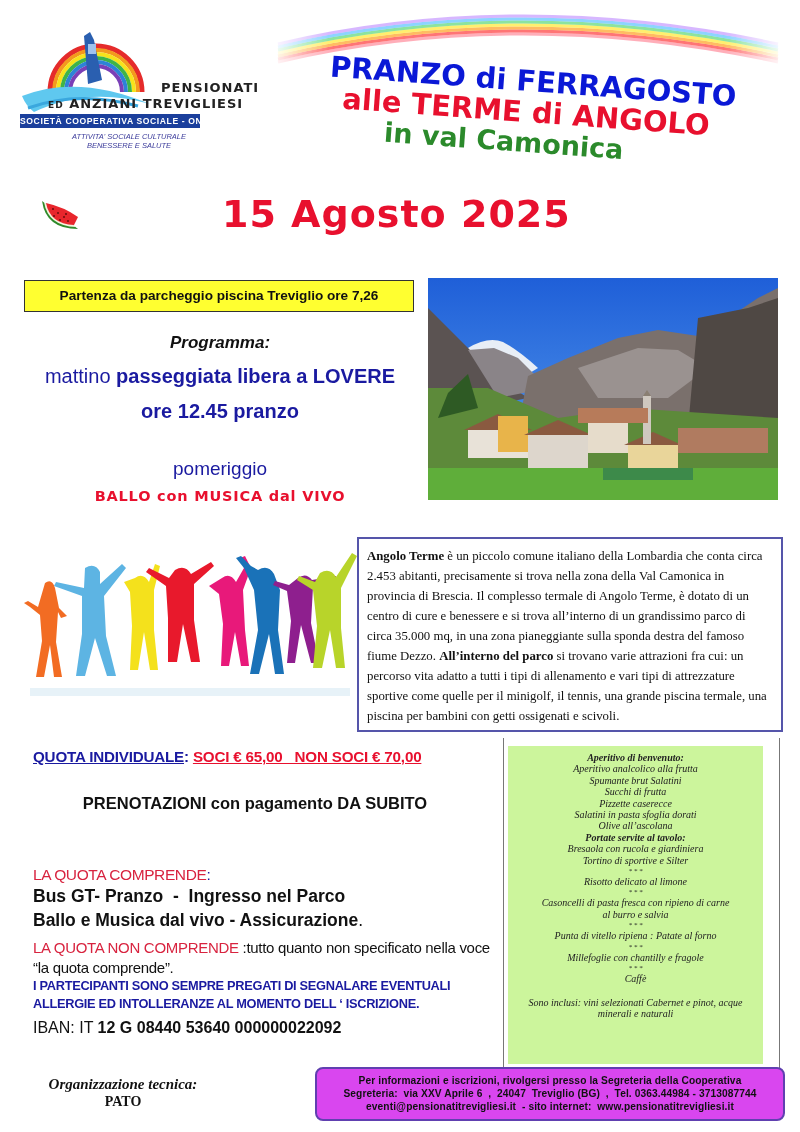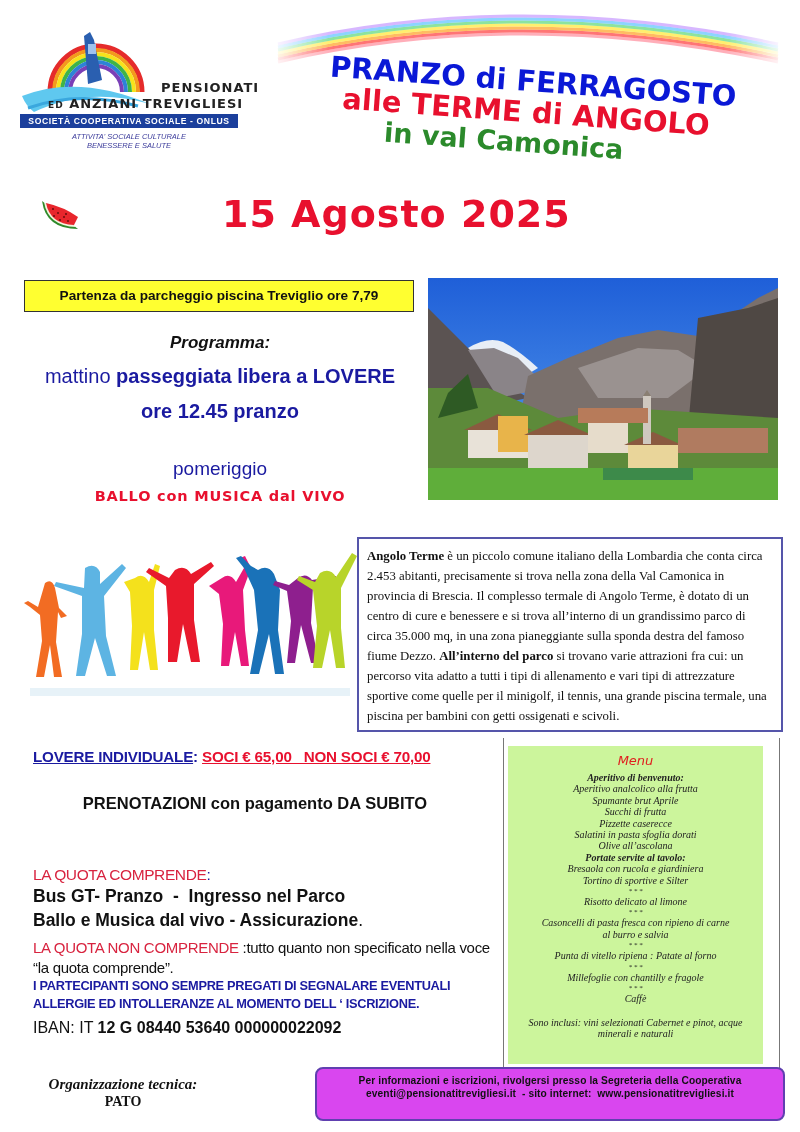--- a/index.html
+++ b/index.html
@@ -5,21 +5,21 @@
   * { box-sizing: border-box; margin: 0; padding: 0; }
   html, body { width: 800px; height: 1132px; background: #ffffff; overflow: hidden; }
   body { position: relative; font-family: "Liberation Sans", sans-serif; color: #111; }
 
   
   .logo { position: absolute; left: 18px; top: 24px; width: 230px; height: 130px; }
   .logo svg { position: absolute; left: 0; top: 0; }
   .logo .l1 { position: absolute; left: 143px; top: 56px; font-family: "DejaVu Sans", sans-serif; font-weight: bold; font-size: 13px; letter-spacing: 1px; color: #222; }
   .logo .l2 { position: absolute; left: 30px; top: 72px; font-family: "DejaVu Sans", sans-serif; font-weight: bold; font-size: 13px; letter-spacing: 1px; color: #222; white-space: nowrap; }
   .logo .l2 small { font-size: 9px; }
-  .logo .l3 { position: absolute; left: 2px; top: 90px; width: 218px; height: 14px; background: #1b3f9c; color: #fff; font-weight: bold; font-size: 8.6px; letter-spacing: 0.6px; text-align: center; line-height: 14px; white-space: nowrap; }
+  .logo .l3 { position: absolute; left: 2px; top: 90px; width: 180px; height: 14px; background: #1b3f9c; color: #fff; font-weight: bold; font-size: 8.6px; letter-spacing: 0.6px; line-height: 14px; white-space: nowrap; }
   .logo .l4 { position: absolute; left: 0; top: 108px; width: 222px; text-align: center; font-style: italic; font-size: 7.5px; line-height: 9px; color: #3a3a9a; }
 
   
   .rainbow { position: absolute; left: 268px; top: 14px; width: 520px; height: 60px; }
   .title { position: absolute; left: 270px; top: 48px; width: 520px; transform: rotate(4.2deg); transform-origin: left top; font-family: "DejaVu Sans", sans-serif; font-weight: bold; text-align: center; line-height: 1; }
   .title .t1 { color: #0a18d6; font-size: 29px; margin-left: 10px; }
   .title .t2 { color: #e8102e; font-size: 29px; margin-top: 2px; margin-left: 0px; }
   .title .t3 { color: #2b8a2b; font-size: 27px; margin-top: 2px; margin-left: -40px; }
 
   .date { position: absolute; left: 222px; top: 192px; font-family: "DejaVu Sans", sans-serif; font-size: 38px; color: #e8102e; letter-spacing: 1px; font-weight: bold; }
@@ -139,21 +139,21 @@
   <path d="M8 8 Q12 29 36 30 L40 22 Q26 12 8 8 Z" fill="#e8262c"></path>
   <circle cx="15" cy="14" r="1" fill="#6a0d0d"></circle>
     <circle cx="20" cy="18" r="1" fill="#6a0d0d"></circle>
   <circle cx="26" cy="22" r="1" fill="#6a0d0d"></circle>
     <circle cx="16" cy="21" r="1" fill="#6a0d0d"></circle>
   <circle cx="22" cy="25" r="1" fill="#6a0d0d"></circle>
     <circle cx="30" cy="26" r="1" fill="#6a0d0d"></circle>
   <circle cx="28" cy="19" r="1" fill="#6a0d0d"></circle>
 </svg>
 
-<div class="depart">Partenza da parcheggio piscina Treviglio ore 7,79</div>
+<div class="depart">Partenza da parcheggio piscina Treviglio ore 7,26</div>
 
 <div class="programma p-title">Programma:</div>
 <div class="programma p-morning"><span>mattino </span><b>passeggiata  libera a LOVERE</b></div>
 <div class="programma p-lunch">ore 12.45 pranzo</div>
 <div class="programma p-afternoon">pomeriggio</div>
 <div class="programma p-dance">BALLO con MUSICA dal VIVO</div>
 
 <svg class="photo" viewBox="0 0 350 222" preserveAspectRatio="none">
   <defs>
     <linearGradient id="sky" x1="0" x2="0" y1="0" y2="1">
@@ -198,21 +198,21 @@
     <path d="M310 25 q10 -6 16 4 l16 -24 l5 3 l-16 32 l0 40 l4 40 l-9 0 l-6 -38 l-8 38 l-9 0 l4 -42 l-4 -36 l-16 -10 l2 -4 l16 6 z" fill="#b8d42a"></path>
   </g>
   <rect x="20" y="140" width="320" height="8" fill="#cfe6f2" opacity="0.5"></rect>
 </svg>
 
 <div class="desc">
   <b>Angolo Terme</b><span> è un piccolo comune italiano della Lombardia che conta circa 2.453 abitanti, precisamente si trova nella zona della Val Camonica in provincia di Brescia. Il complesso termale di Angolo Terme,  è dotato di un centro di cure e benessere e si trova all’interno di un grandissimo parco di circa 35.000 mq, in una zona pianeggiante sulla sponda destra del famoso fiume Dezzo. </span><b>All’interno del parco</b><span> si trovano varie attrazioni fra cui: un percorso vita adatto a tutti i tipi di allenamento e vari tipi di attrezzature sportive come quelle per il minigolf, il tennis, una grande piscina termale, una piscina per bambini con getti ossigenati e scivoli.</span>
 </div>
 
 <div class="quota">
-  <span class="ql">LOVERE INDIVIDUALE</span><span class="qc">: </span><span class="qv" style="white-space:pre">SOCI € 65,00   NON SOCI € 70,00</span>
+  <span class="ql">QUOTA INDIVIDUALE</span><span class="qc">: </span><span class="qv" style="white-space:pre">SOCI € 65,00   NON SOCI € 70,00</span>
 </div>
 
 <div class="booking">
   <div>PRENOTAZIONI con pagamento DA SUBITO</div>
 </div>
 
 <div class="incl-h"><span>LA QUOTA COMPRENDE</span><span class="colon">:</span></div>
 <div class="incl-1">Bus GT- Pranzo  -  Ingresso nel Parco</div>
 <div class="incl-2"><span>Ballo e Musica dal vivo - Assicurazione</span><span class="dot">.</span></div>
 
@@ -224,24 +224,23 @@
   <div class="iban"><span style="white-space:pre">IBAN: IT </span><b>12 G 08440 53640 000000022092</b></div>
 </div>
 
 <div class="org">
   <div class="oh">Organizzazione tecnica:</div>
   <div class="on">PATO</div>
 </div>
 
 <div class="menu-frame"></div>
 <div class="menu">
-  <div class="mt">Menu</div>
   <div class="mh">Aperitivo di benvenuto:</div>
   <div>Aperitivo analcolico alla frutta</div>
-  <div>Spumante brut Aprile</div>
+  <div>Spumante brut Salatini</div>
   <div>Succhi di frutta</div>
   <div>Pizzette caserecce</div>
   <div>Salatini in pasta sfoglia dorati</div>
   <div>Olive all’ascolana</div>
   <div class="mh">Portate servite al tavolo:</div>
   <div>Bresaola con rucola e giardiniera</div>
   <div>Tortino di sportive e Silter</div>
   <div class="star">* * *</div>
   <div>Risotto delicato al limone</div>
   <div class="star">* * *</div>
@@ -253,14 +252,15 @@
   <div>Millefoglie con chantilly e fragole</div>
   <div class="star">* * *</div>
   <div>Caffè</div>
   <div class="gap"></div>
   <div>Sono inclusi: vini selezionati Cabernet e pinot, acque</div>
   <div>minerali e naturali</div>
 </div>
 
 <div class="contact">
   <div>Per informazioni e iscrizioni, rivolgersi presso la Segreteria della Cooperativa</div>
+  <div style="white-space:pre">Segreteria:  via XXV Aprile 6  ,  24047  Treviglio (BG)  ,  Tel. 0363.44984 - 3713087744</div>
   <div style="white-space:pre">eventi@pensionatitrevigliesi.it  - sito internet:  www.pensionatitrevigliesi.it</div>
 </div>
 
 </body></html>

